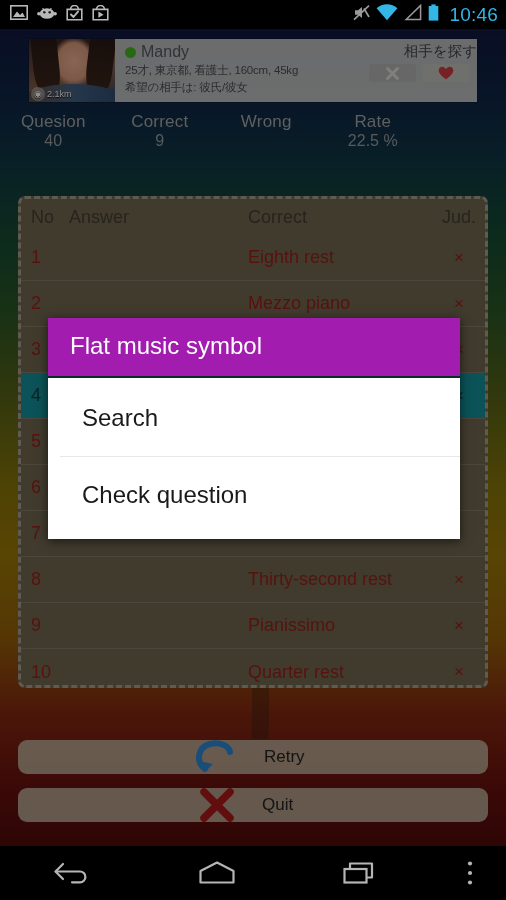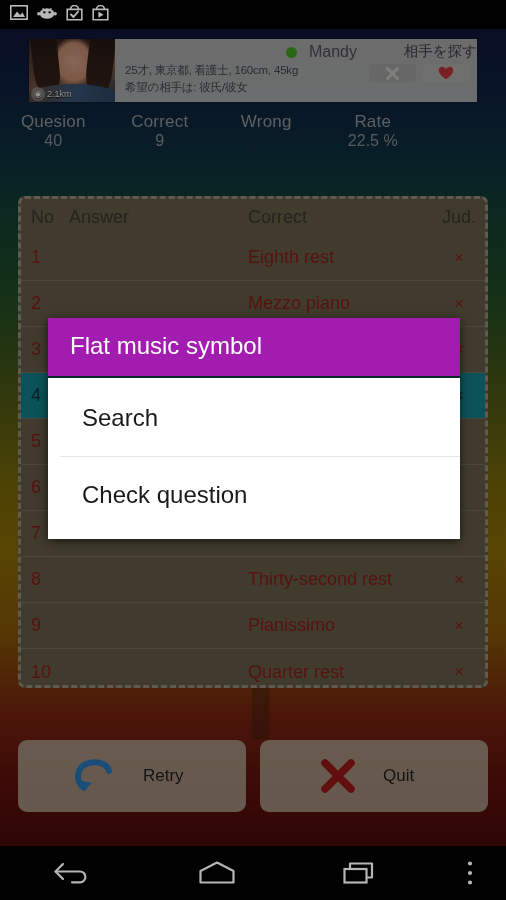--- a/index.html
+++ b/index.html
@@ -116,21 +116,21 @@
     width: 14px; height: 14px; border-radius: 50%;
     background: rgba(255,255,255,0.30);
     display: flex; align-items: center; justify-content: center;
     font-size: 9px; color: #efe9e2;
   }
   .ad-info {
     flex: 1;
     padding: 4px 4px 0 10px;
     min-width: 0;
   }
-  .ad-name-row { display: flex; align-items: center; gap: 12px; justify-content: flex-end; }
+  .ad-name-row { display: flex; align-items: center; gap: 5px; }
   .ad-dot { width: 11px; height: 11px; border-radius: 50%; background: #3faa1e; flex: none; }
   .ad-name { font-size: 16px; color: #4f5259; }
   .ad-line { font-size: 11.5px; color: #44474d; margin-top: 2px; letter-spacing: -0.2px; }
   .ad-actions {
     width: 116px; flex: none;
     padding-top: 3px;
     text-align: right;
   }
   .ad-cta { font-size: 14.5px; color: #3c3f45; }
   .ad-btns { display: flex; gap: 7px; justify-content: center; margin-top: 3px; }
@@ -189,20 +189,21 @@
   
   #btnrow {
     position: absolute;
     left: 0; top: 740px;
     width: 506px;
     display: flex;
     gap: 14px;
     padding: 0 18px;
     box-sizing: border-box;
     z-index: 18;
+    flex-direction: column;
   }
   .bigbtn {
     flex: 1;
     height: 72px;
     background: rgba(186,180,158,0.78);
     border-radius: 9px;
     display: flex;
     align-items: center;
     justify-content: center;
     gap: 26px;
@@ -286,20 +287,47 @@
             <path d="M5 9.5 L7.5 12 L12 6.6" fill="none" stroke="#b8b8b8" stroke-width="1.9" stroke-linecap="round" stroke-linejoin="round"></path>
           </svg>
       </span>
       <span class="sb-ico">
         <svg width="17" height="16" viewBox="0 0 17 16">
             <path d="M1.2 4.4 h14.6 v10.4 h-14.6 z" fill="none" stroke="#b8b8b8" stroke-width="1.6"></path>
             <path d="M4.6 4.4 a3.9 3.9 0 0 1 7.8 0" fill="none" stroke="#b8b8b8" stroke-width="1.6"></path>
             <path d="M6.4 6.6 L11.6 9.7 L6.4 12.8 Z" fill="#b8b8b8"></path>
           </svg>
       </span>
+    </div>
+    <div class="sb-right">
+      <span class="sb-ico">
+        <svg width="17" height="17" viewBox="0 0 17 17">
+            <path d="M2 6.2 h3 L9 3 v11 L5 10.8 H2 Z" fill="#9a9a9a"></path>
+            <path d="M11 4.5 L16 13" stroke="#9a9a9a" stroke-width="1.7"></path>
+            <path d="M16 4.5 L11 13" stroke="#9a9a9a" stroke-width="1.7" opacity="0.0"></path>
+            <path d="M1 15.6 L16 1.6" stroke="#9a9a9a" stroke-width="1.7"></path>
+          </svg>
+      </span>
+      <span class="sb-ico">
+        <svg width="22" height="17" viewBox="0 0 22 17">
+            <path d="M11 16.2 L0.6 4.2 A15.6 15.6 0 0 1 21.4 4.2 Z" fill="#33b5e5"></path>
+          </svg>
+      </span>
+      <span class="sb-ico">
+        <svg width="18" height="17" viewBox="0 0 18 17">
+            <path d="M16.6 1.4 L16.6 15.4 L2.2 15.4 Z" fill="none" stroke="#9a9a9a" stroke-width="1.5"></path>
+          </svg>
+      </span>
+      <span class="sb-ico">
+        <svg width="11" height="17" viewBox="0 0 11 17">
+            <rect x="3.4" y="0.4" width="4.2" height="2" fill="#33b5e5"></rect>
+            <rect x="0.7" y="2" width="9.6" height="14.6" fill="#33b5e5"></rect>
+          </svg>
+      </span>
+      <span class="sb-clock">10:46</span>
     </div>
   </div>
 
   <div id="appbg">
     <svg id="treeart" viewBox="0 0 600 330" preserveAspectRatio="none">
       <g fill="none" stroke="#2a1d10" stroke-opacity="0.65">
         <path d="M300 330 C302 240 300 180 296 120" stroke-width="17"></path>
         <path d="M298 170 C240 150 180 140 120 150" stroke-width="9"></path>
         <path d="M300 150 C360 130 430 130 500 150" stroke-width="9"></path>
         <path d="M299 190 C250 200 190 215 130 245" stroke-width="7"></path>

